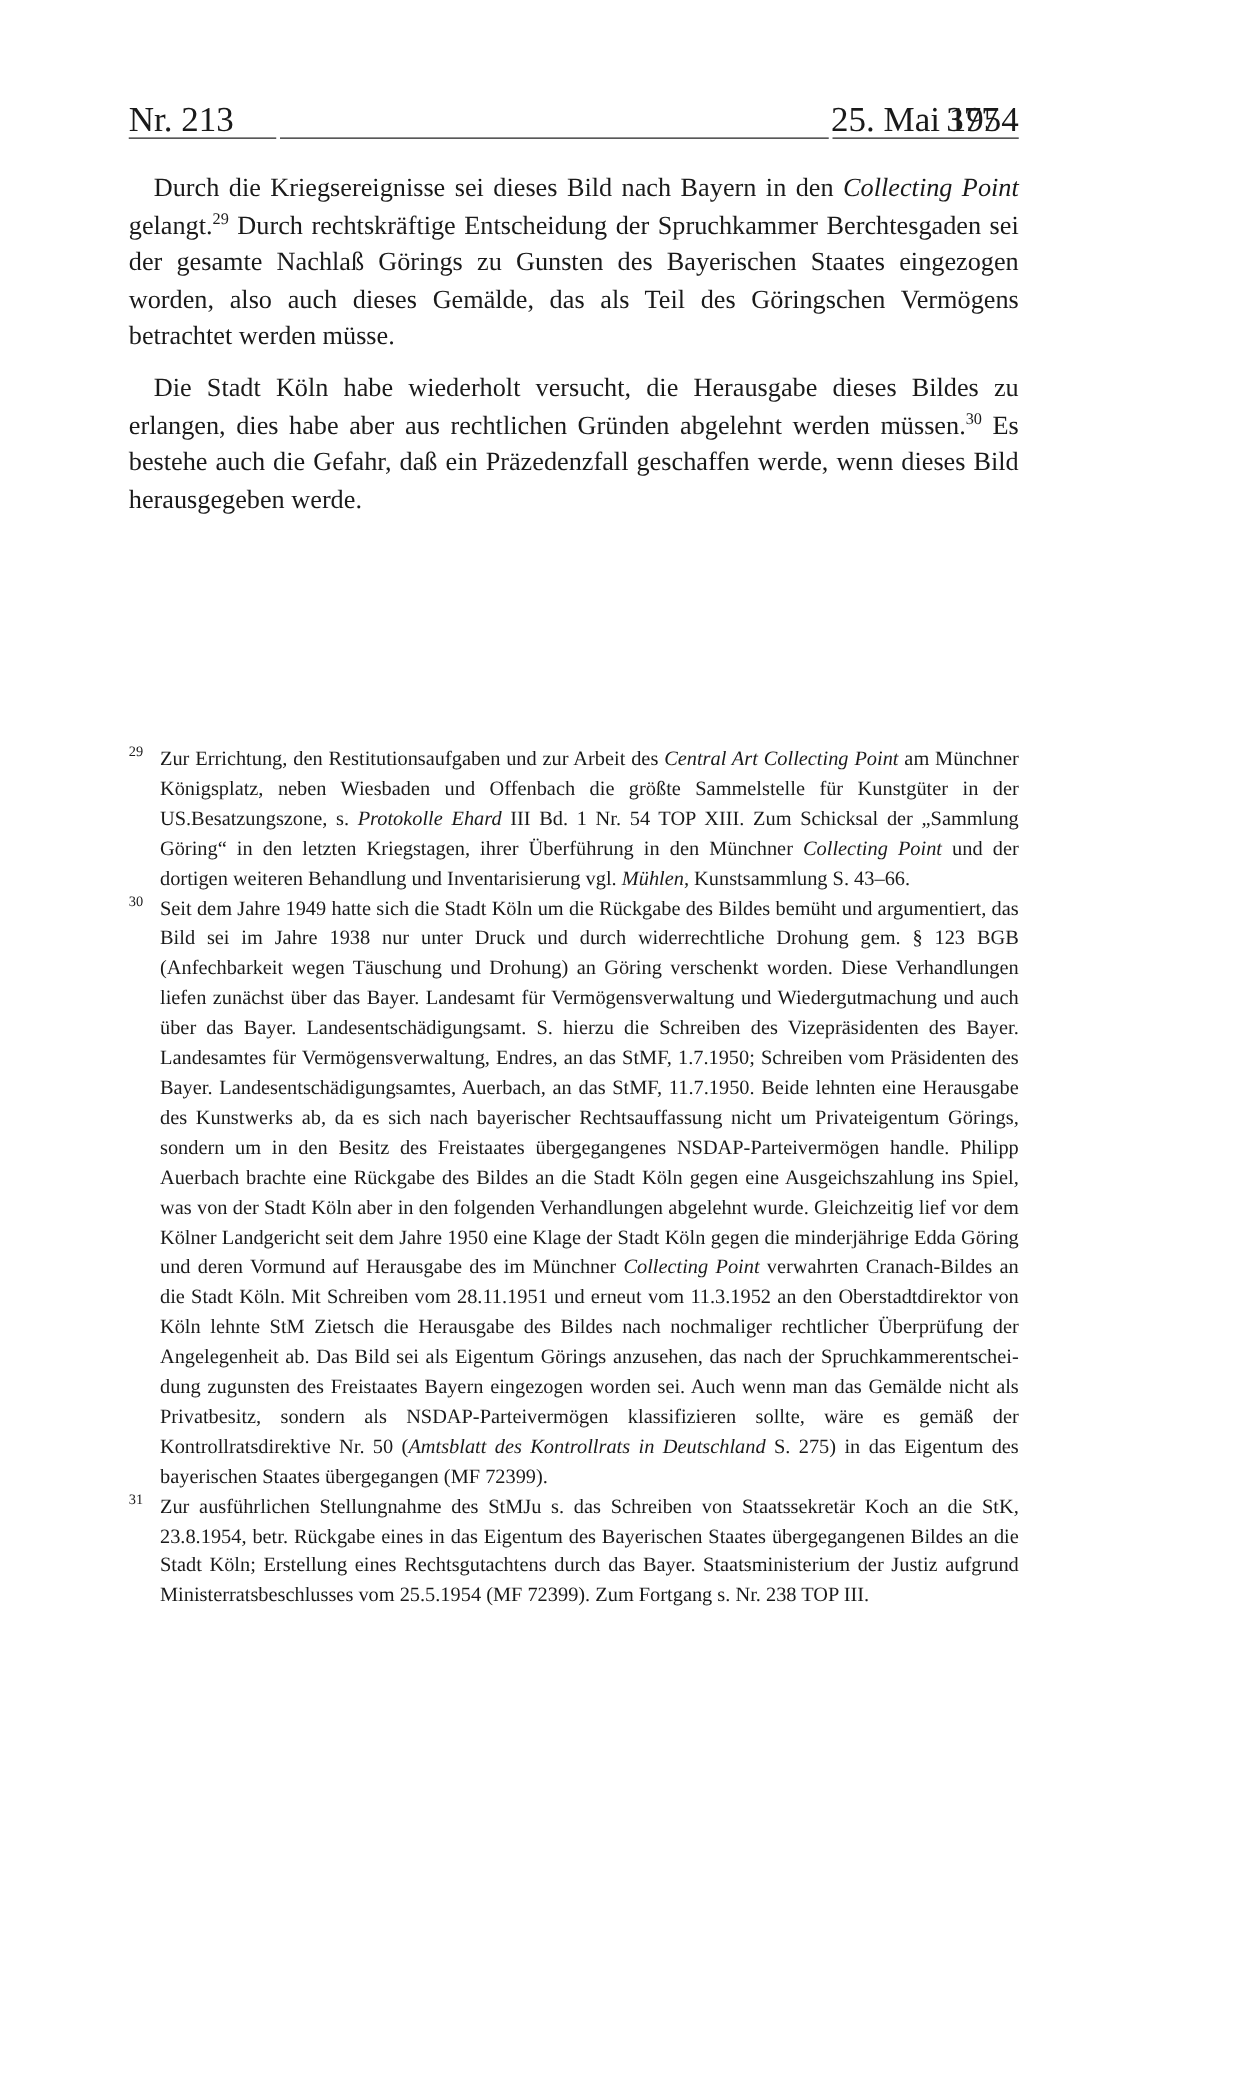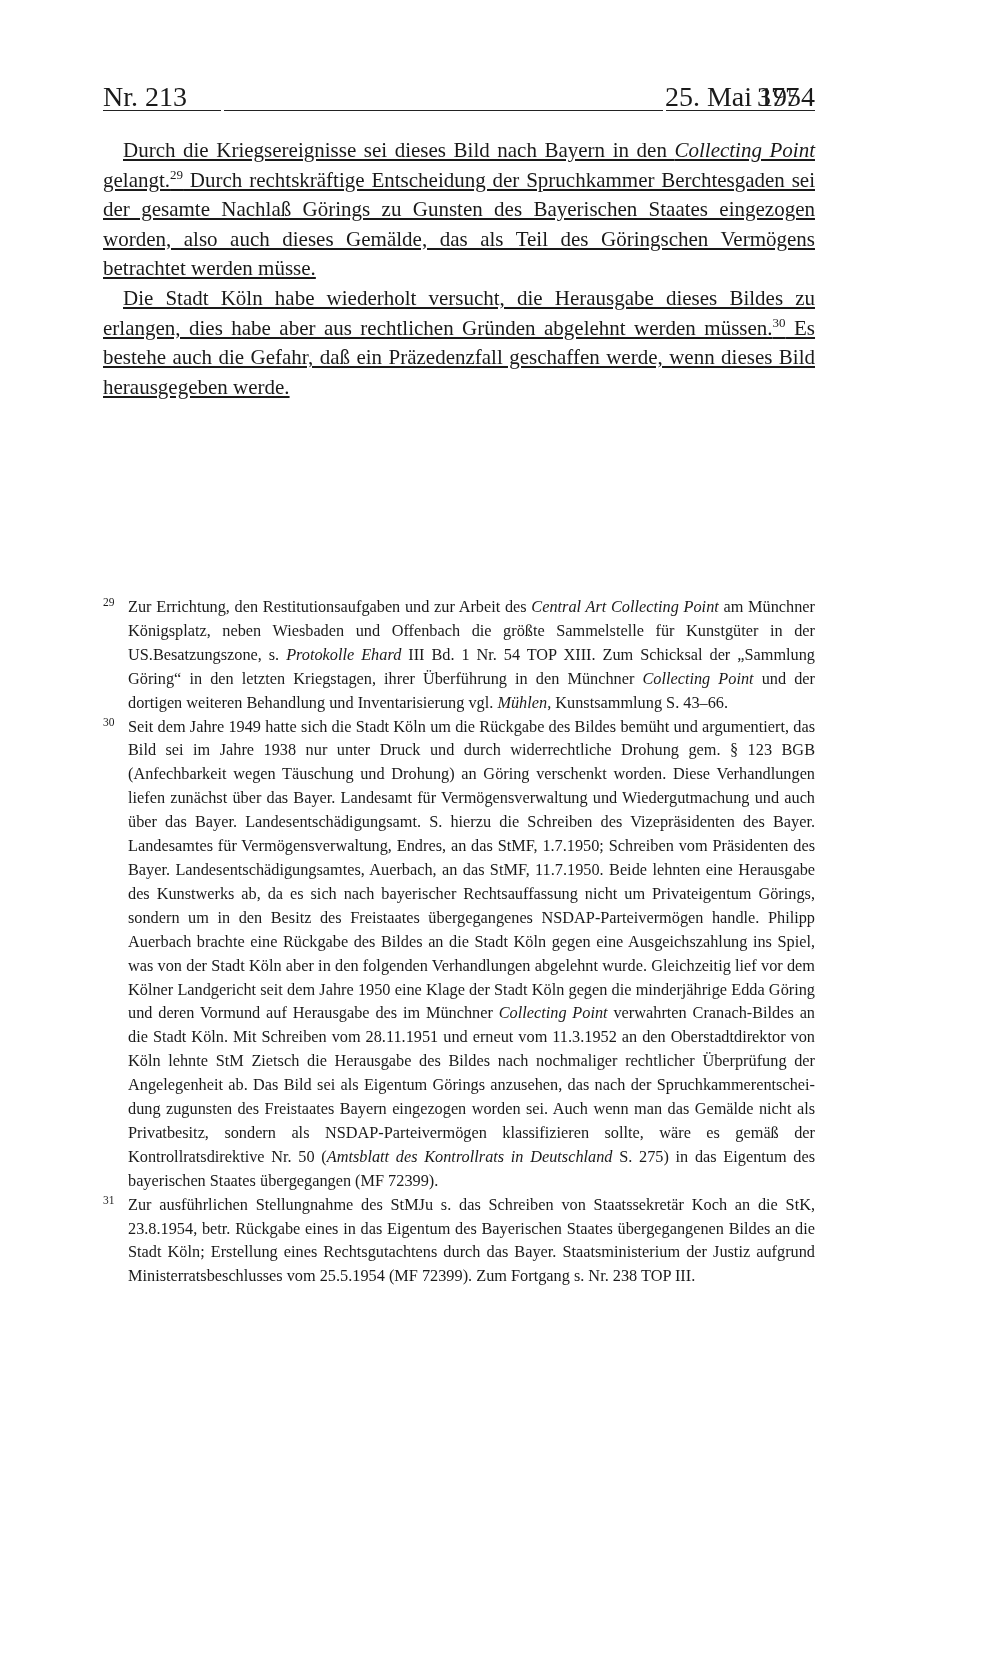--- a/index.html
+++ b/index.html
@@ -6,23 +6,23 @@
   body { width: 1000px; height: 1666px; position: relative; overflow: hidden;
          font-family: "Liberation Serif", "DejaVu Serif", serif; color: #1a1a1a; }
   .page { position: absolute; left: 103px; top: 0; width: 712px; }
   .header { position: absolute; top: 80px; left: 0; width: 712px; height: 30px;
             font-size: 28px; border-bottom: 1.3px solid #222; }
   .header .num { position: absolute; left: 0; top: 1px; }
   .header .date { position: absolute; left: 0; right: 0; top: 1px; text-align: right; }
   .header .pg { position: absolute; right: 16px; top: 1px; }
   .header .gap { position: absolute; bottom: -2px; width: 3px; height: 4px; background: #fff; }
   .body { position: absolute; top: 136px; left: 0; width: 712px; font-size: 21px;
-          line-height: 29.6px; text-align: justify; hyphens: manual; text-decoration: underline; }
+          line-height: 29.6px; text-align: justify; hyphens: manual; }
   .body p { margin: 0; text-indent: 20px; }
-  .body p + p { margin-top: 0; }
+  .body p + p { margin-top: 12px; }
   sup.fn { font-size: 13px; vertical-align: 0; position: relative; top: -8px; line-height: 0; }
   .notes { position: absolute; top: 595px; left: 0; width: 712px; font-size: 16.3px;
            line-height: 23.9px; text-align: justify; }
   .note { position: relative; padding-left: 25px; margin: 0; }
   .note .mark { position: absolute; left: 0; top: -4px; font-size: 11.5px; }
   i { font-style: italic; }
 </style>
 </head>
 <body>
 

